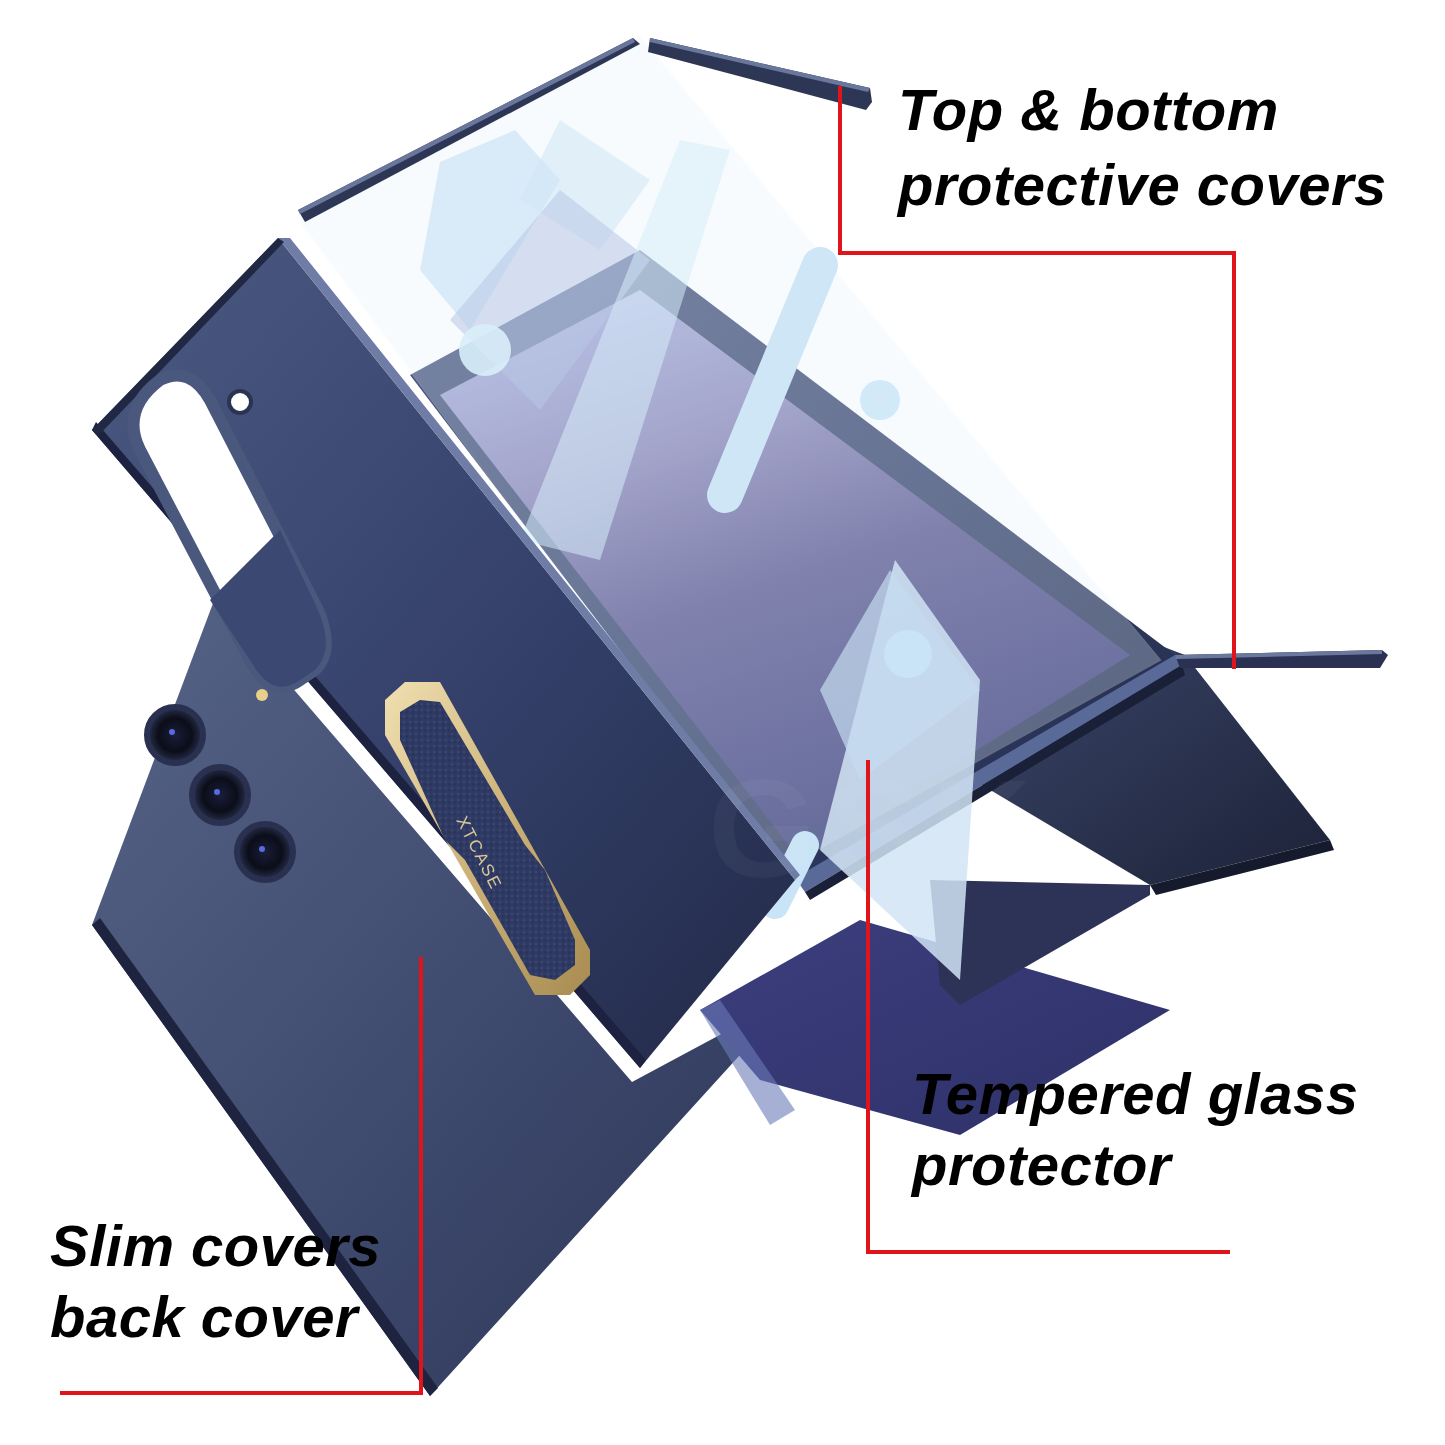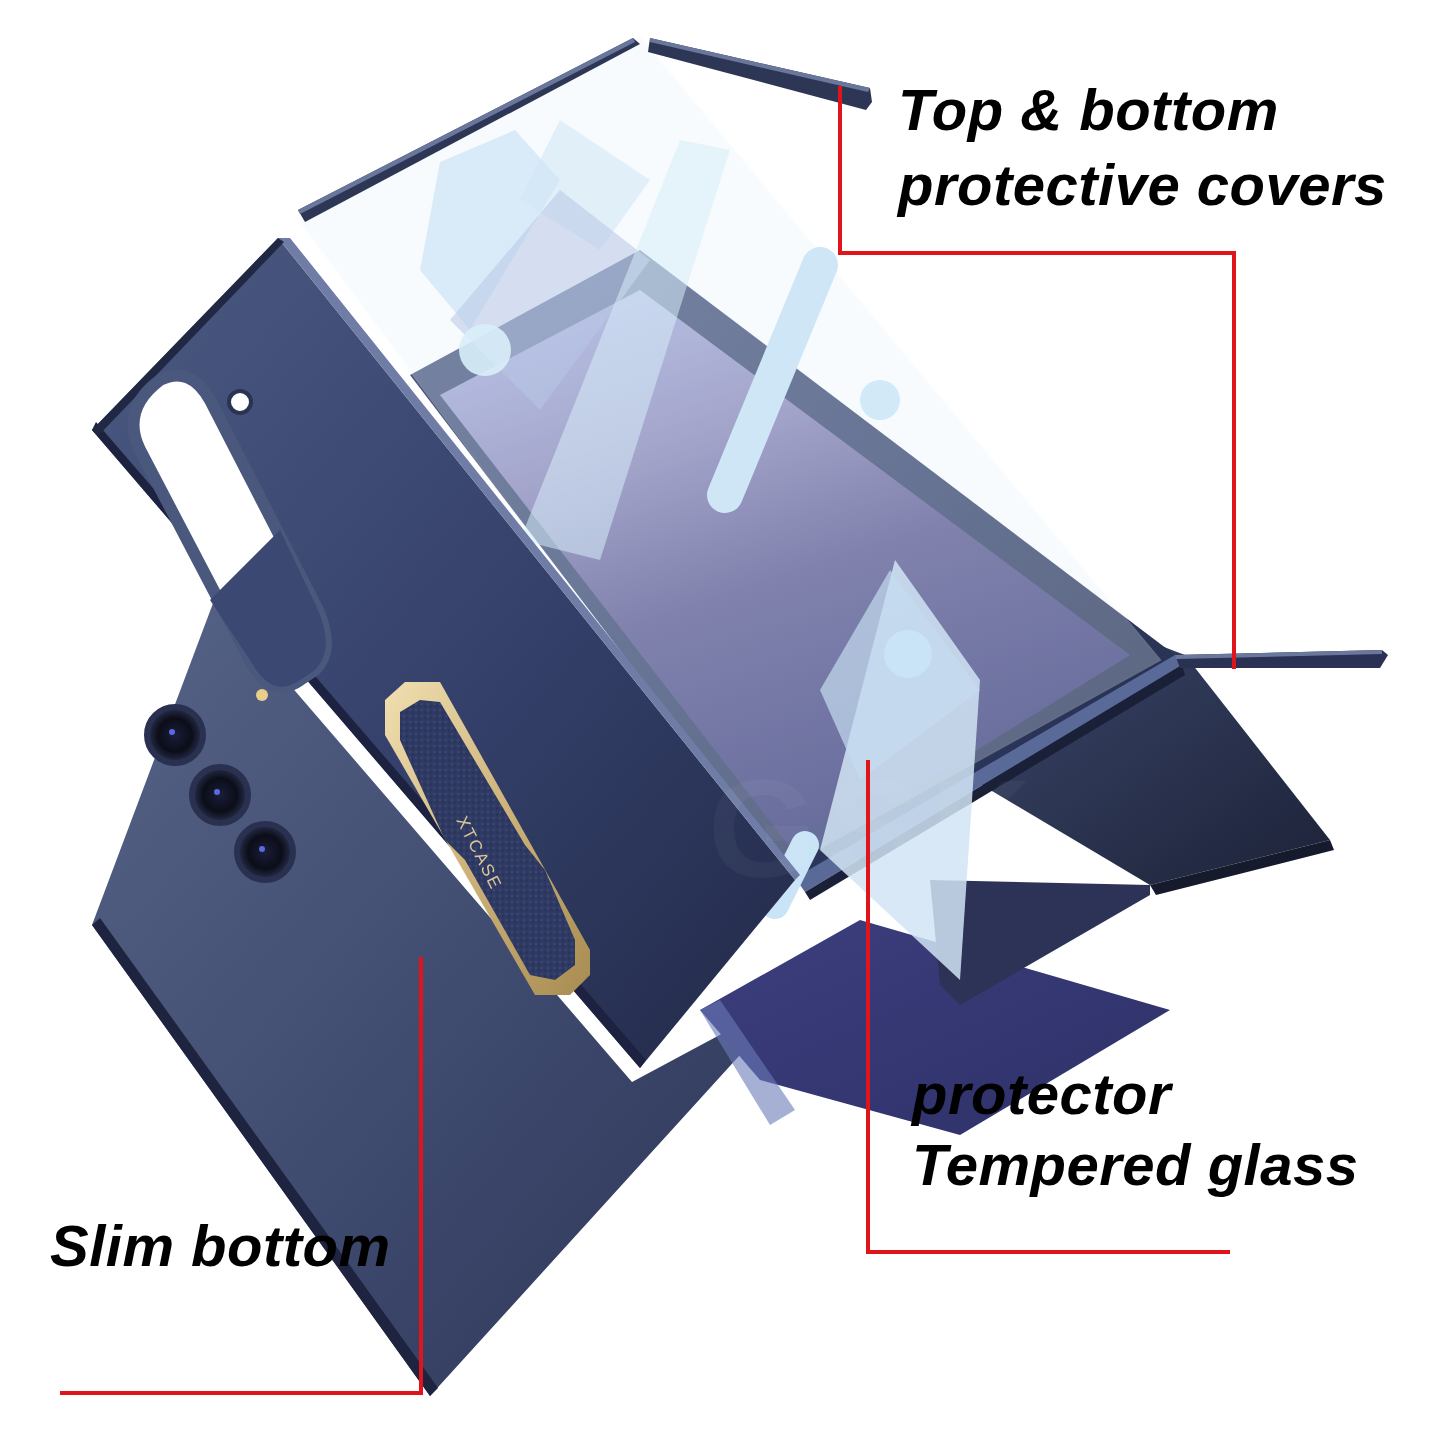--- a/index.html
+++ b/index.html
@@ -153,23 +153,24 @@
   <div class="callout" style="left:838px; top:251px; width:398px; height:4px;"></div>
   <div class="callout" style="left:1232px; top:251px; width:4px; height:418px;"></div>
   <div class="label label-top">
     <span class="line">Top &amp; bottom</span>
     <span class="line">protective covers</span>
   </div>
 
   <div class="callout" style="left:866px; top:760px; width:4px; height:494px;"></div>
   <div class="callout" style="left:866px; top:1250px; width:364px; height:4px;"></div>
   <div class="label label-glass">
+    <span class="line">Tempered glass</span>
     <span class="line">protector</span>
-    <span class="line">Tempered glass</span>
   </div>
 
   <div class="callout" style="left:419px; top:957px; width:4px; height:438px;"></div>
   <div class="callout" style="left:60px; top:1391px; width:363px; height:4px;"></div>
   <div class="label label-back">
-    <span class="line">Slim bottom</span>
+    <span class="line">Slim covers</span>
+    <span class="line">back cover</span>
   </div>
 
 </div>
 
 </body></html>

